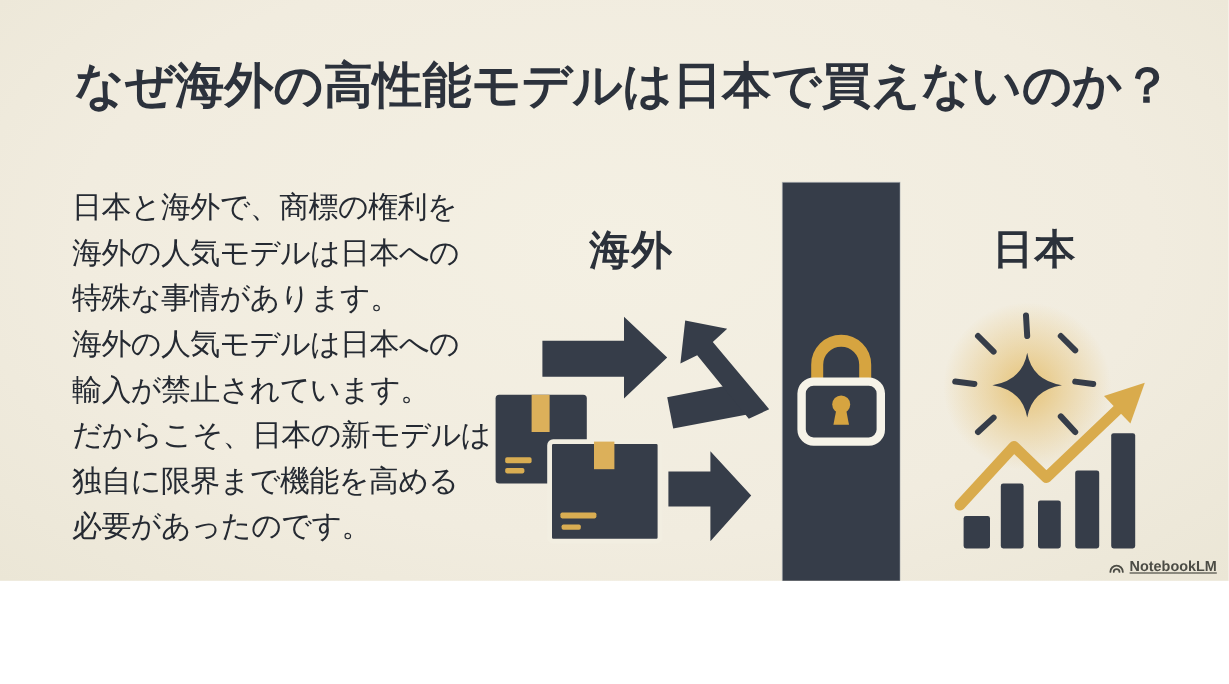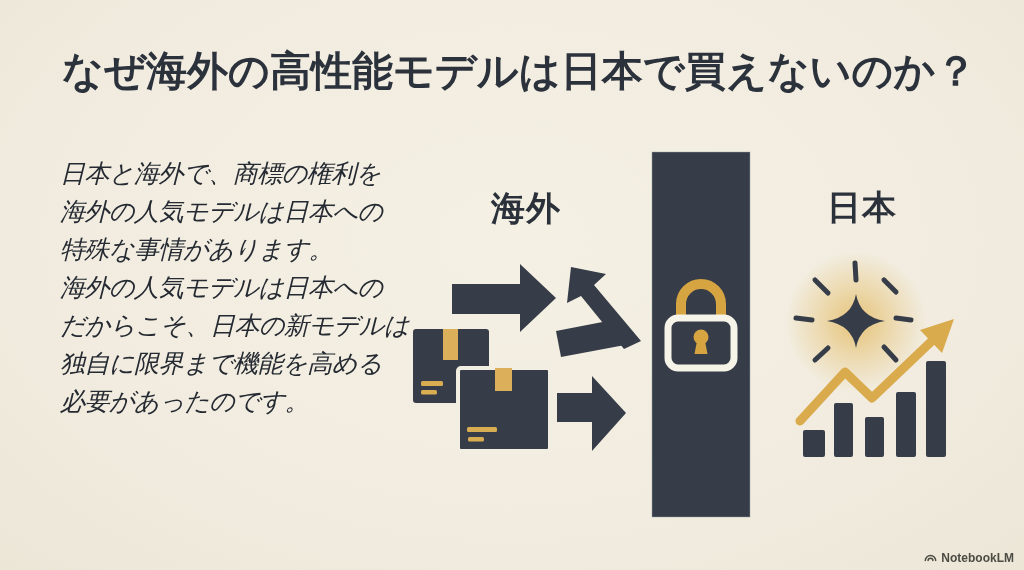--- a/index.html
+++ b/index.html
@@ -2,61 +2,62 @@
 <html><head>
 <meta charset="utf-8">
 <style>
   html,body{margin:0;padding:0;}
   body{
     width:1024px;height:570px;overflow:hidden;
     font-family:"Liberation Sans","DejaVu Sans",sans-serif;
     -webkit-font-smoothing:antialiased;
   }
   .slide{
-    position:relative;width:1024px;height:570px;
+    position:relative;width:1024px;height:484px;
     background:radial-gradient(ellipse at 50% 42%, #f4f0e3 0%, #f1ecdf 62%, #ebe6d6 100%);
     overflow:hidden;
   }
   .slide-title{
     position:absolute;left:62px;top:46px;margin:0;
     font-size:41px;line-height:50px;font-weight:700;
     color:#2c323c;letter-spacing:0px;white-space:nowrap;
   }
   .body-text{
     position:absolute;left:60px;top:154px;
     font-size:25px;line-height:38px;font-weight:500;
-    color:#252a32;letter-spacing:-0.5px;font-style:italic;
+    color:#252a32;letter-spacing:-0.5px;
   }
   .zone-label{
     position:absolute;margin:0;
     font-size:34px;font-weight:700;color:#2b313a;
     letter-spacing:1px;white-space:nowrap;text-align:center;
   }
   .zone-label.overseas{left:491px;top:186px;}
   .zone-label.japan{left:827px;top:185px;}
   .art{position:absolute;left:0;top:0;pointer-events:none;}
   .watermark{
     position:absolute;right:10px;bottom:5px;
-    display:flex;align-items:flex-start;gap:4px;
-    font-size:12px;font-weight:600;color:#4c4c45;
+    display:flex;align-items:center;gap:4px;
+    font-size:12px;font-weight:600;color:#4c4c45;text-decoration:underline;
   }
   .watermark svg{display:block;}
 </style>
 </head>
 <body>
 
 <div class="slide">
 
   <h1 class="slide-title">なぜ海外の高性能モデルは日本で買えないのか？</h1>
 
   <div class="body-text">
     <div>日本と海外で、商標の権利を</div>
     <div>海外の人気モデルは日本への</div>
     <div>特殊な事情があります。</div>
     <div>海外の人気モデルは日本への</div>
+    <div>輸入が禁止されています。</div>
     <div>だからこそ、日本の新モデルは</div>
     <div>独自に限界まで機能を高める</div>
     <div>必要があったのです。</div>
   </div>
 
   <svg class="art" width="1024" height="570" viewBox="0 0 1024 570">
     <defs>
       <radialGradient id="glowGrad" cx="50%" cy="50%" r="50%">
         <stop offset="0%" stop-color="#e4bc66" stop-opacity="0.85"></stop>
         <stop offset="45%" stop-color="#e4bc66" stop-opacity="0.45"></stop>

